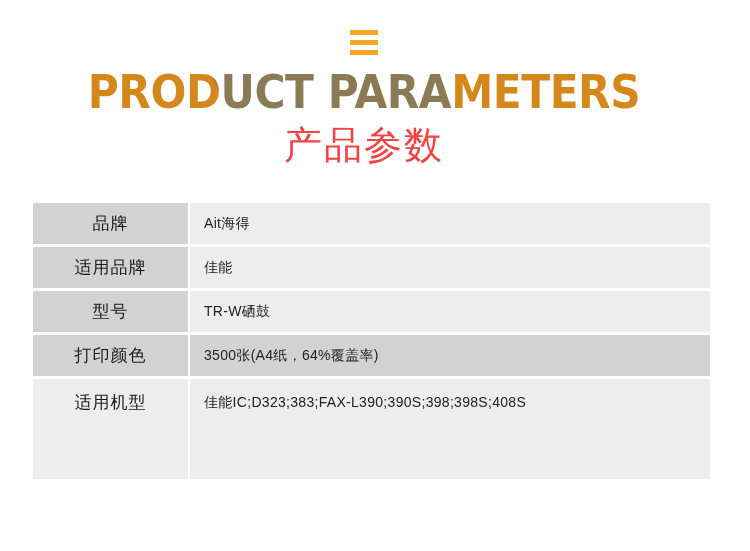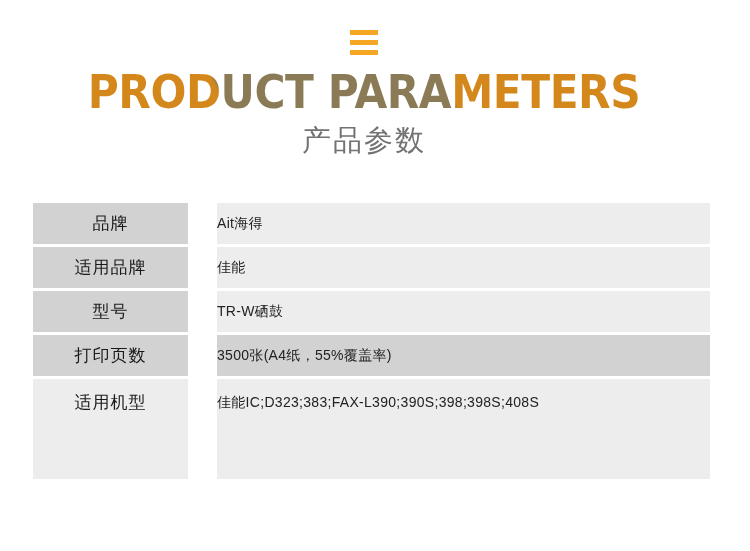--- a/index.html
+++ b/index.html
@@ -59,41 +59,40 @@
     );
     -webkit-background-clip: text;
     background-clip: text;
     color: transparent;
     -webkit-text-fill-color: transparent;
     white-space: nowrap;
   }
 
   .sub-title {
     font-family: "DejaVu Sans", "Liberation Sans", sans-serif;
-    font-size: 29px;
+    font-size: 38px;
     font-weight: 400;
-    color: #737373;
+    color: #ef4444;
     margin: 8px 0 0 0;
     letter-spacing: 2px;
     line-height: 1.1;
   }
 
   
   .param-table {
     position: absolute;
     left: 33px;
     top: 203px;
     width: 677px;
   }
 
   .param-row {
     display: flex;
     width: 100%;
     margin-bottom: 3px;
-    gap: 27px;
   }
 
   .cell-label {
     width: 155px;
     flex: 0 0 155px;
     background: #d2d2d2;
     color: #1a1a1a;
     font-size: 17px;
     font-weight: 400;
     display: flex;
@@ -105,20 +104,21 @@
   }
 
   .cell-value {
     flex: 1 1 auto;
     background: #ededed;
     color: #222222;
     font-size: 14px;
     font-weight: 400;
     display: flex;
     align-items: center;
+    padding-left: 14px;
     margin-left: 2px;
     box-sizing: border-box;
     letter-spacing: 0.3px;
   }
 
   
   .param-row { height: 41px; }
 
   
   .param-row.row-shaded .cell-value {
@@ -170,22 +170,22 @@
     <div class="cell-value">佳能</div>
   </div>
 
   <div class="param-row">
     <div class="cell-label">型号</div>
     <div class="cell-value">TR-W硒鼓</div>
   </div>
 
 
   <div class="param-row row-shaded">
-    <div class="cell-label">打印页数</div>
-    <div class="cell-value">3500张(A4纸，55%覆盖率)</div>
+    <div class="cell-label">打印颜色</div>
+    <div class="cell-value">3500张(A4纸，64%覆盖率)</div>
   </div>
 
   <div class="param-row row-tall">
     <div class="cell-label">适用机型</div>
     <div class="cell-value">佳能IC;D323;383;FAX-L390;390S;398;398S;408S</div>
   </div>
 
 </div>
 
 </body></html>

